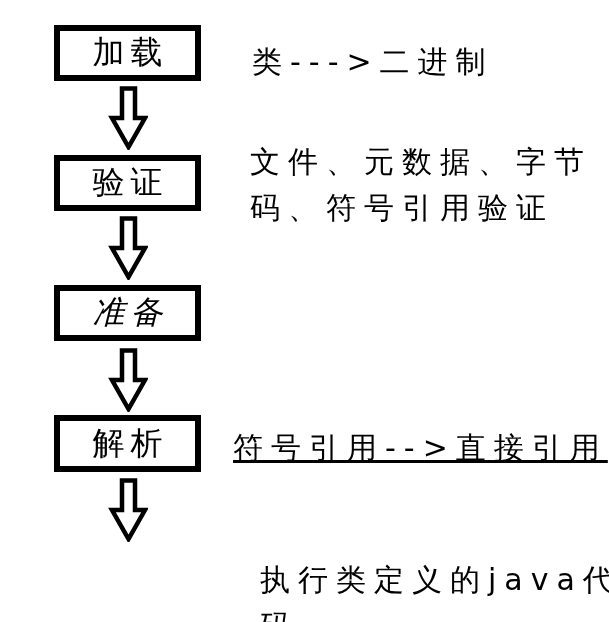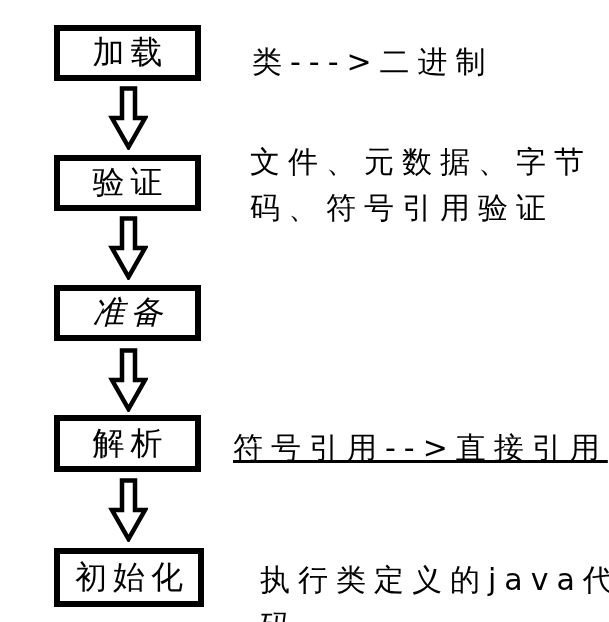--- a/index.html
+++ b/index.html
@@ -96,18 +96,15 @@
 
   <div class="box b4">
     <span class="box-label">解析</span>
   </div>
   <div class="note n4">符号引用--&gt;直接引用</div>
 
   <svg class="arrow a4" viewBox="0 0 40 64" xmlns="http://www.w3.org/2000/svg">
     <polygon points="14,2.5 27,2.5 27,32 37,32 20.5,61 4,32 14,32" fill="#ffffff" stroke="#000000" stroke-width="4.5" stroke-linejoin="miter"></polygon>
   </svg>
 
-  <div class="box b5">
-    <span class="box-label">初始化</span>
-  </div>
   <div class="note n5">执行类定义的java代码</div>
 
 </div>
 
 </body></html>

